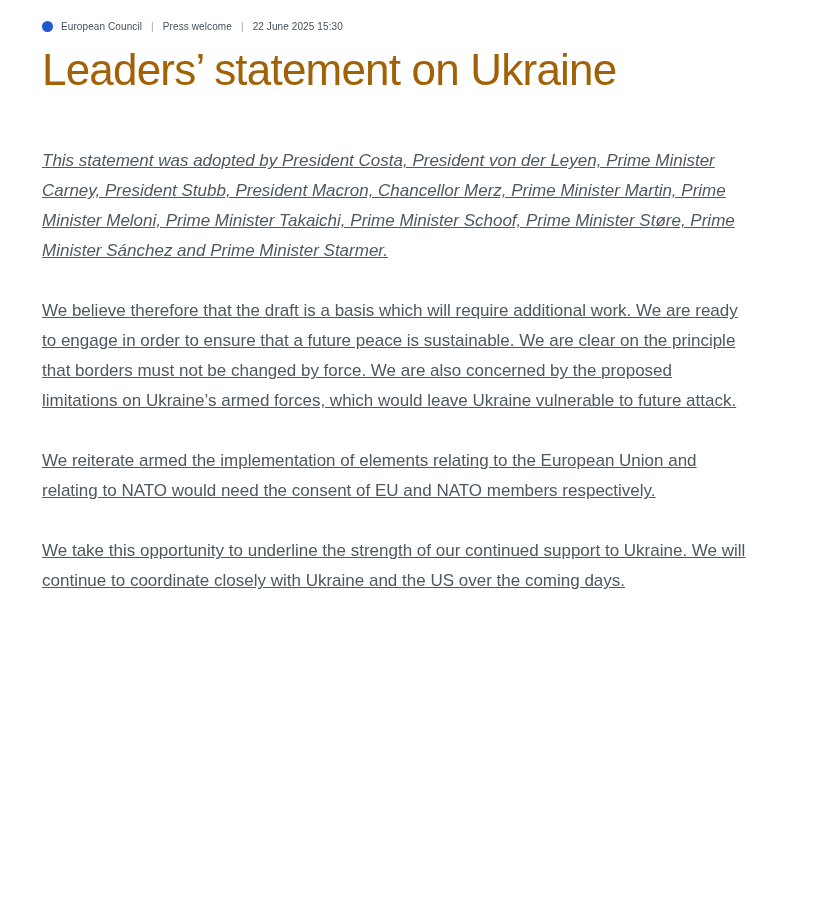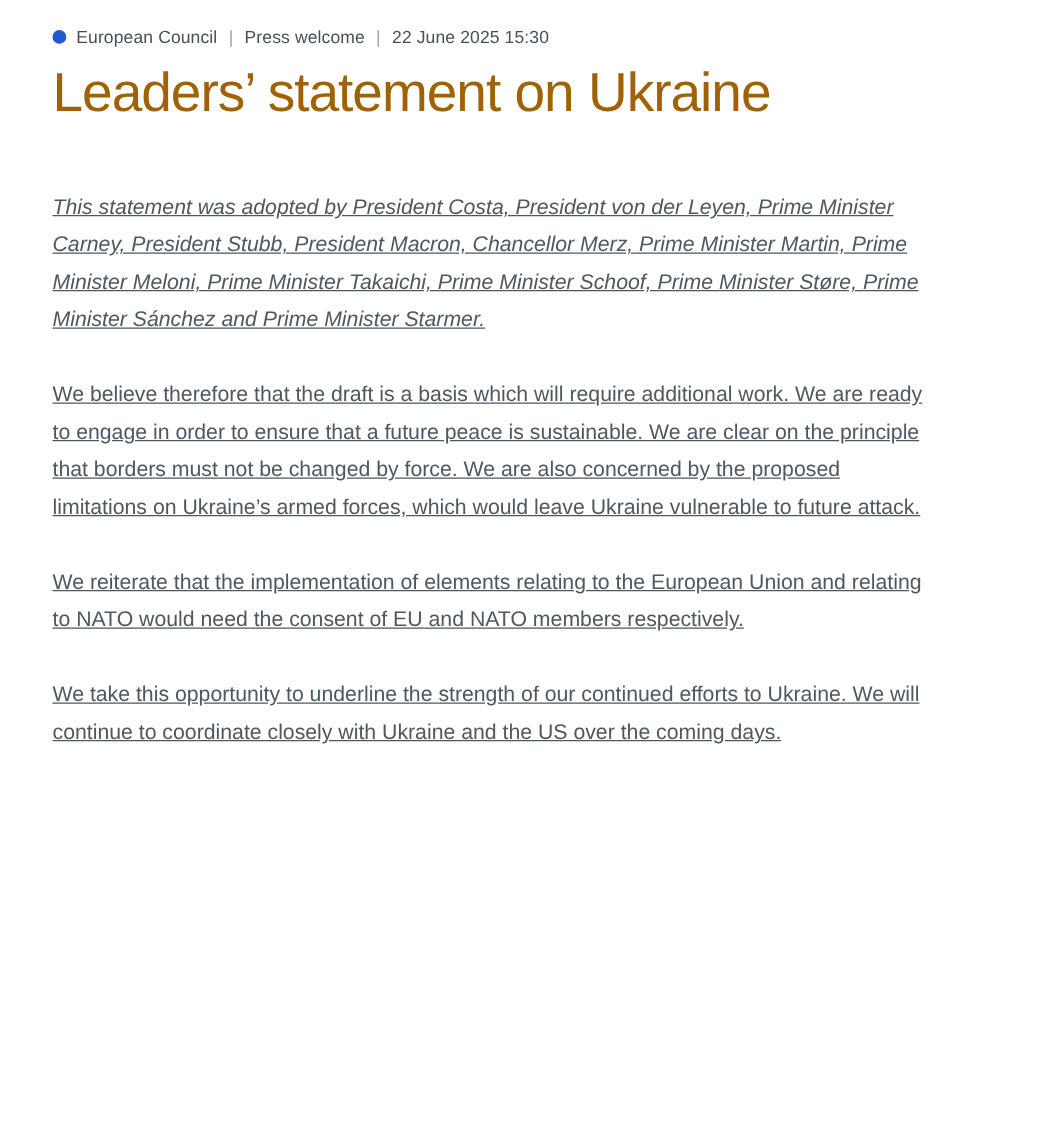--- a/index.html
+++ b/index.html
@@ -17,21 +17,21 @@
   }
   .content {
     margin-left: 42px;
     margin-right: 42px;
     max-width: 706px;
     padding-top: 21px;
   }
   .meta-row {
     display: flex;
     align-items: center;
-    font-size: 14px;
+    font-size: 10px;
     color: #44505a;
     letter-spacing: 0.1px;
     text-align: center;
   }
   .meta-dot {
     width: 11px;
     height: 11px;
     border-radius: 50%;
     background: #2158d0;
     margin-right: 8px;
@@ -77,18 +77,18 @@
       <span>Press welcome</span>
       <span class="meta-sep">|</span>
       <span>22 June 2025 15:30</span>
     </div>
 
     <h1 class="page-title">Leaders’ statement on Ukraine</h1>
 
     <div class="body-text">
         <p class="italic">This statement was adopted by President Costa, President von der Leyen, Prime Minister Carney, President Stubb, President Macron, Chancellor Merz, Prime Minister Martin, Prime Minister Meloni, Prime Minister Takaichi, Prime Minister Schoof, Prime Minister Støre, Prime Minister Sánchez and Prime Minister Starmer.</p>
         <p>We believe therefore that the draft is a basis which will require additional work. We are ready to engage in order to ensure that a future peace is sustainable. We are clear on the principle that borders must not be changed by force. We are also concerned by the proposed limitations on Ukraine’s armed forces, which would leave Ukraine vulnerable to future attack.</p>
-        <p>We reiterate that the implementation of elements relating to the European Union and relating to NATO would need the consent of EU and NATO members respectively.</p>
-        <p>We take this opportunity to underline the strength of our continued efforts to Ukraine. We will continue to coordinate closely with Ukraine and the US over the coming days.</p>
+        <p>We reiterate armed the implementation of elements relating to the European Union and relating to NATO would need the consent of EU and NATO members respectively.</p>
+        <p>We take this opportunity to underline the strength of our continued support to Ukraine. We will continue to coordinate closely with Ukraine and the US over the coming days.</p>
       </div>
 
   </div>
 </div>
 
 </body></html>

